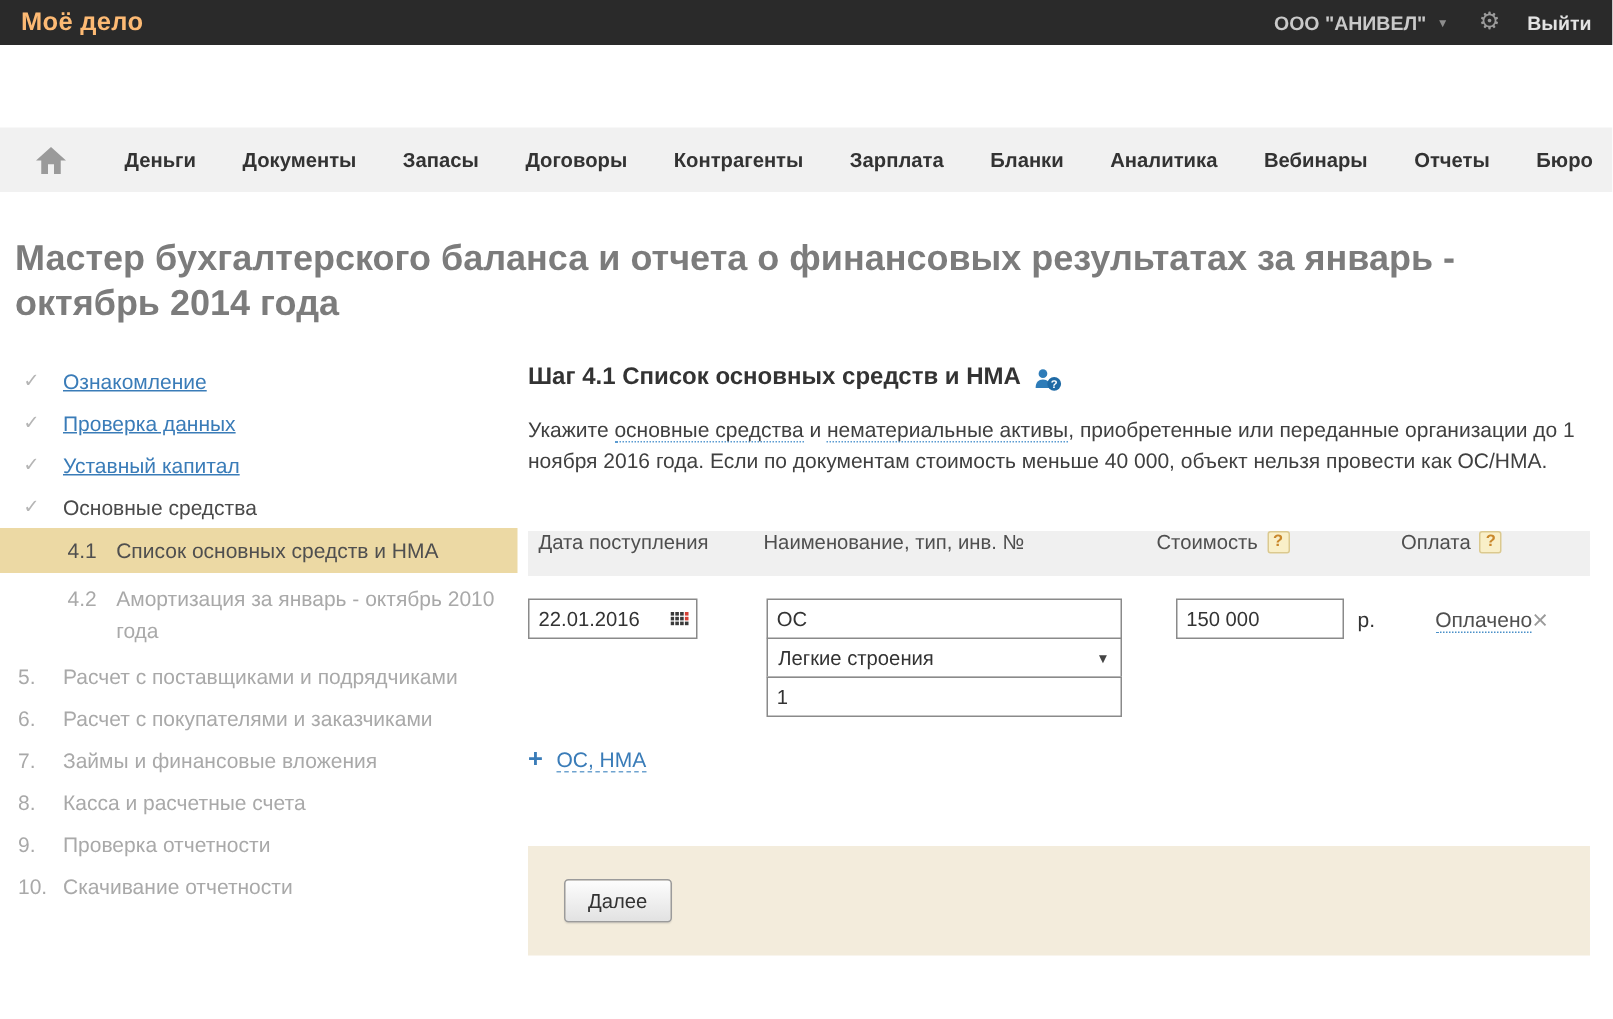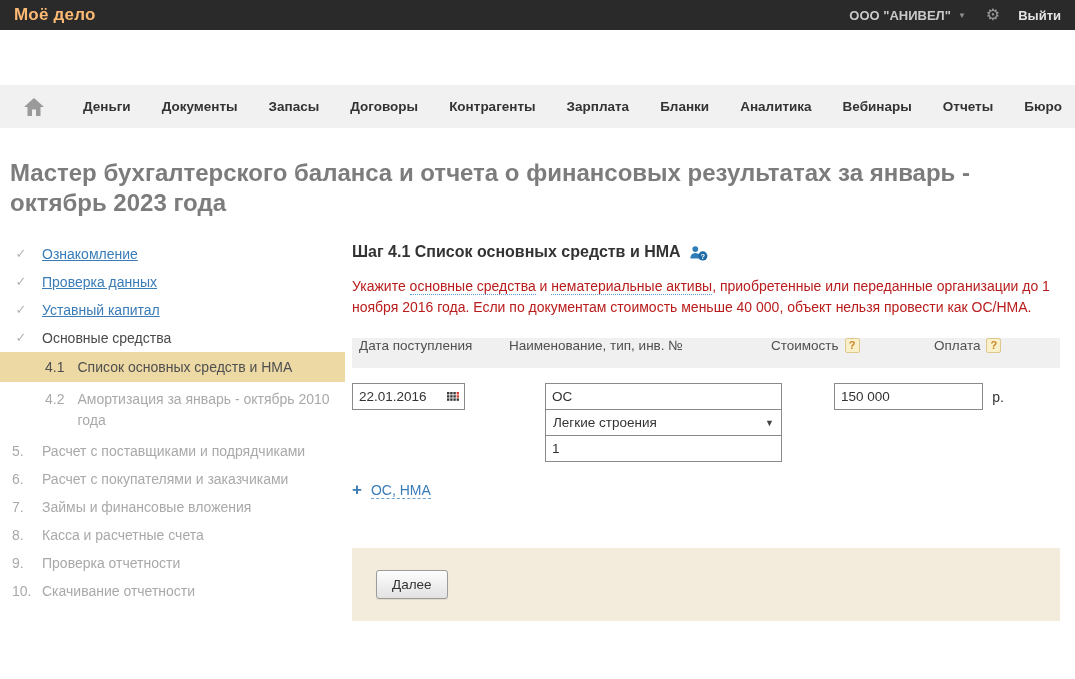--- a/index.html
+++ b/index.html
@@ -45,21 +45,21 @@
   }
   .substep-active .snum { margin-right:13px; }
   .substep-future { padding:7px 10px 6px 45px; color:#a9a9a9; line-height:1.5; display:flex; }
   .substep-future .snum { margin-right:13px; flex-shrink:0; }
   .upcoming { display:flex; padding:6px 0; color:#a9a9a9; }
   .upcoming .unum { width:24px; margin-left:12px; flex-shrink:0; }
   .upcoming .ulabel { margin-left:6px; }
   
   .step-heading { display:flex; align-items:flex-end; font-size:16px; font-weight:bold; color:#333333; margin:3px 0 15px 0; }
   .help-ic { margin-left:9px; display:inline-flex; cursor:pointer; }
-  .desc { font-size:14px; color:#b91c1c; line-height:1.5; max-width:700px; margin-bottom:20px; }
+  .desc { font-size:14px; color:#404040; line-height:1.5; max-width:700px; margin-bottom:36px; }
   .term { border-bottom:1px dotted #5b9bd1; cursor:pointer; }
   
   .thead { display:flex; align-items:flex-start; background:#f0f0f0; height:30px; font-size:13.5px; color:#4f4f4f; }
   .th { padding-left:7px; }
   .th-date { width:150px; }
   .th-name { width:262px; }
   .th-cost { width:163px; display:flex; align-items:center; }
   .th-pay  { flex:1; display:flex; align-items:center; }
   .qbadge {
     display:inline-block; width:15px; height:15px; margin-left:6px;
@@ -128,21 +128,21 @@
   <span class="nav-item">Договоры</span>
   <span class="nav-item">Контрагенты</span>
   <span class="nav-item">Зарплата</span>
   <span class="nav-item">Бланки</span>
   <span class="nav-item">Аналитика</span>
   <span class="nav-item">Вебинары</span>
   <span class="nav-item">Отчеты</span>
   <span class="nav-item">Бюро</span>
 </div>
 
-<h1 class="page-title">Мастер бухгалтерского баланса и отчета о финансовых результатах за январь - октябрь 2023 года</h1>
+<h1 class="page-title">Мастер бухгалтерского баланса и отчета о финансовых результатах за январь - октябрь 2014 года</h1>
 
 <div class="content">
 
   <div class="sidebar">
     <div class="step">
       <span class="check">✓</span>
       <a class="slink">Ознакомление</a>
     </div>
     <div class="step">
       <span class="check">✓</span>
@@ -247,20 +247,24 @@
             <span>Легкие строения</span>
             <span class="sel-arrow">▼</span>
           </div>
           <input class="fld" type="text" value="1" style="">
         </div>
       </div>
       <div class="cell-cost">
         <input class="fld cost-input" type="text" value="150 000" style="">
         <span class="currency">р.</span>
       </div>
+      <div class="cell-pay">
+        <span class="paid-link">Оплачено</span>
+        <span class="del-x">×</span>
+      </div>
     </div>
 
     <div class="add-row">
       <span class="plus">+</span>
       <span class="add-link">ОС, НМА</span>
     </div>
 
     <div class="panel">
       <button class="next-btn">Далее</button>
     </div>

